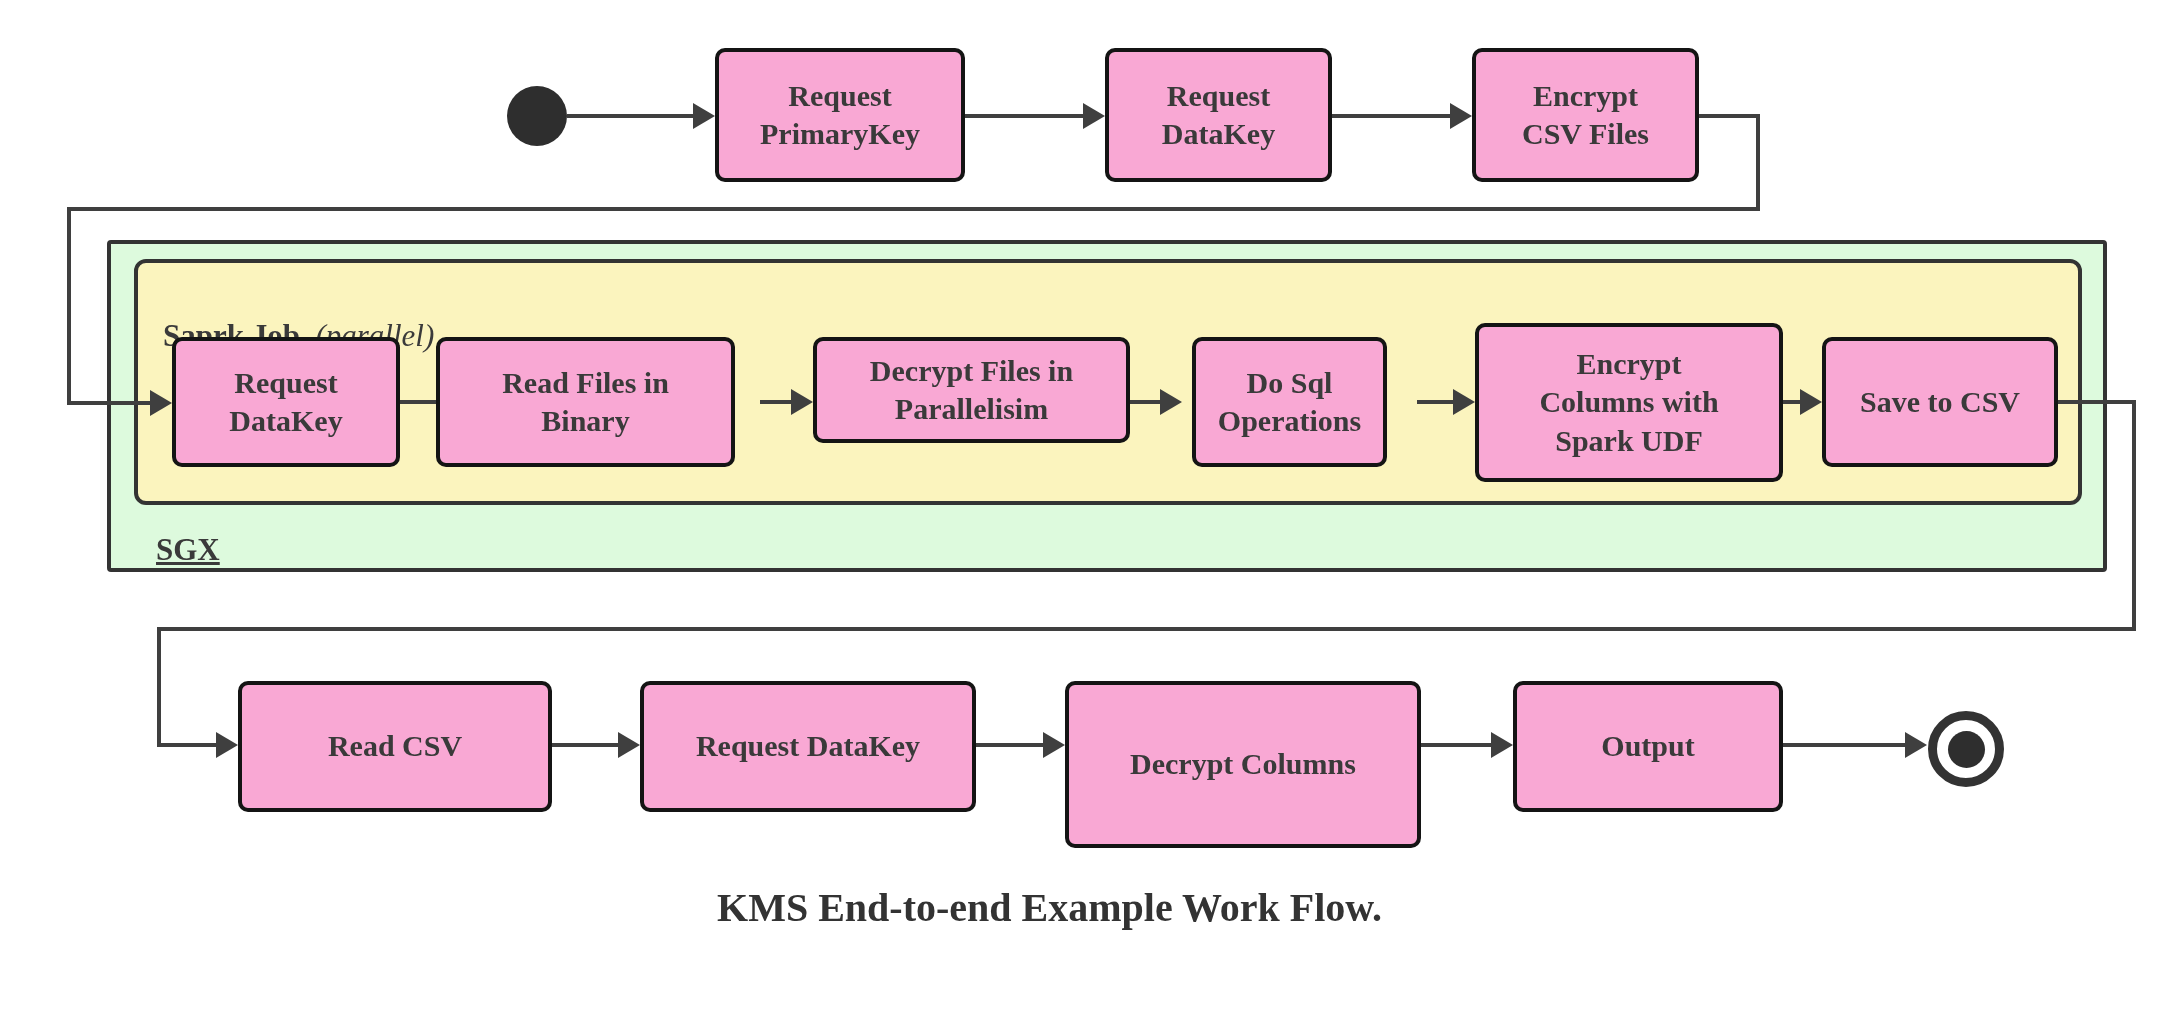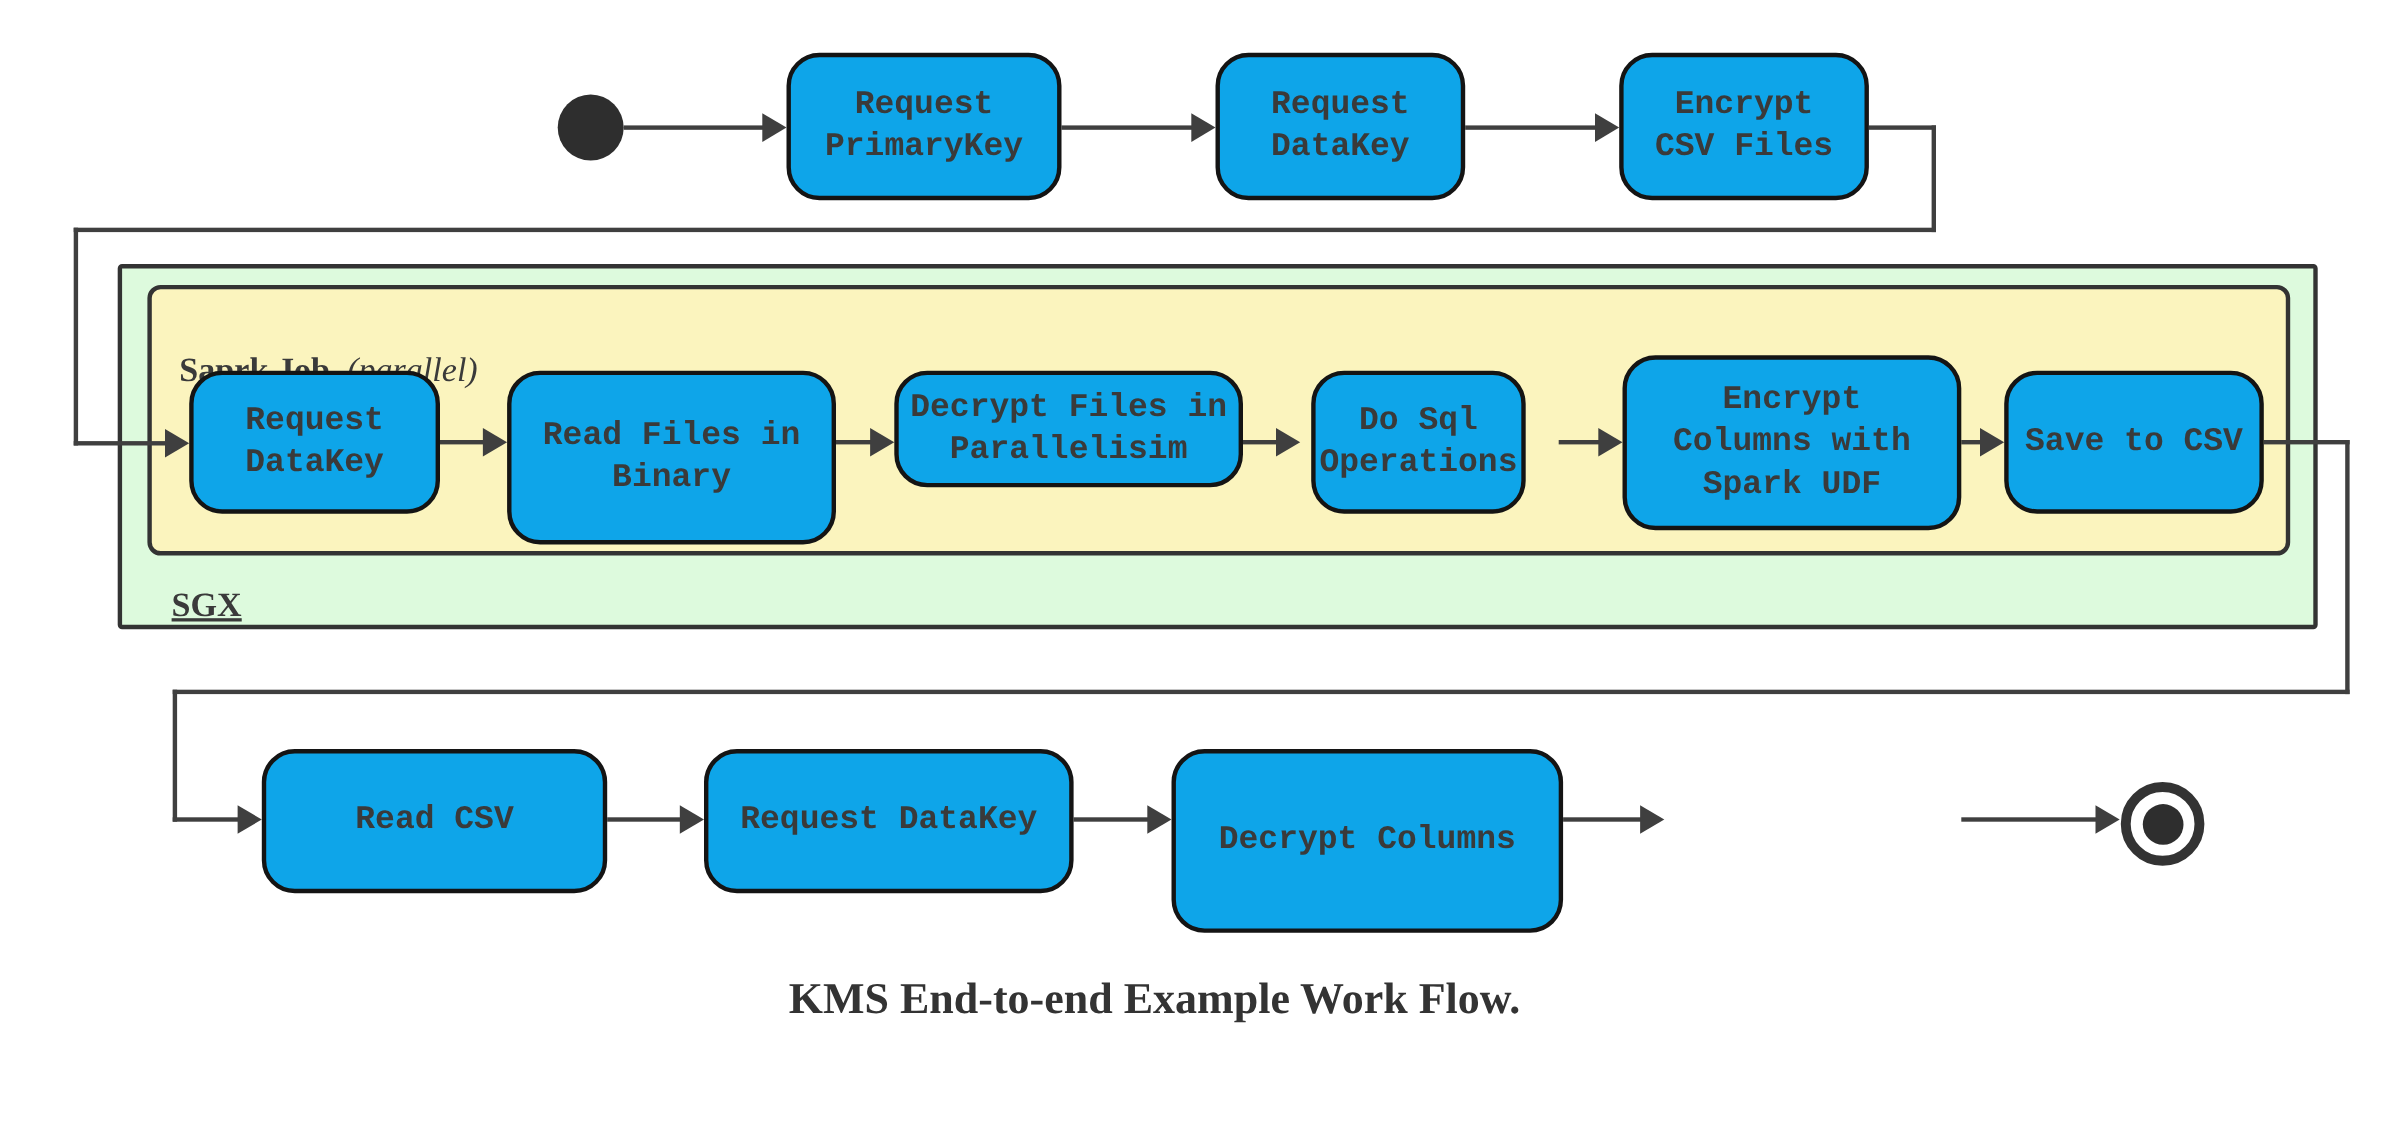--- a/index.html
+++ b/index.html
@@ -3,23 +3,23 @@
 <meta charset="utf-8">
 <style>
   html,body{margin:0;padding:0;background:#ffffff;}
   .canvas{position:relative;width:2179px;height:1036px;background:#ffffff;
           font-family:"Liberation Serif", serif; overflow:hidden;}
   .container-box{position:absolute;box-sizing:border-box;border:4px solid #333333;}
   .sgx{background:#DDFADD;border-radius:4px;z-index:1;}
   .spark{background:#FBF4BE;border-radius:12px;z-index:2;}
   .container-label{position:absolute;font-weight:700;font-size:31px;color:#3A3A3A;z-index:5;margin-top:32px;}
   .container-label .note{font-weight:400;font-style:italic;}
-  .node{position:absolute;box-sizing:border-box;background:#0ea5e9;border:4px solid #141414;
-        border-radius:30px;display:flex;align-items:center;justify-content:center;
-        text-align:center;z-index:6;font-family:Liberation Mono, monospace;}
+  .node{position:absolute;box-sizing:border-box;background:#f9a8d4;border:4px solid #141414;
+        border-radius:10px;display:flex;align-items:center;justify-content:center;
+        text-align:center;z-index:6;}
   .node .lbl{font-weight:700;font-size:30px;line-height:1.28;color:#3A3A3A;white-space:pre-line;padding:0 6px;}
   .start-node{position:absolute;background:#2E2E2E;border-radius:50%;z-index:6;}
   .end-node{position:absolute;box-sizing:border-box;background:#ffffff;border:9px solid #333333;
             border-radius:50%;display:flex;align-items:center;justify-content:center;z-index:6;}
   .end-node .end-dot{width:37px;height:37px;background:#2E2E2E;border-radius:50%;}
   .hline{position:absolute;height:4px;background:#3F3F3F;z-index:4;}
   .vline{position:absolute;width:4px;background:#3F3F3F;z-index:4;}
   .ah{position:absolute;width:0;height:0;border-top:13px solid transparent;
       border-bottom:13px solid transparent;border-left:22px solid #3F3F3F;z-index:4;}
   .caption{position:absolute;left:0;right:120px;top:884px;text-align:center;
@@ -50,21 +50,21 @@
   </div>
   <div class="node" style="left:1472px;top:48px;width:227px;height:134px;">
     <span class="lbl">Encrypt
 CSV Files</span>
   </div>
 
   <div class="node" style="left:172px;top:337px;width:228px;height:130px;">
     <span class="lbl">Request
 DataKey</span>
   </div>
-  <div class="node" style="left:461px;top:337px;width:299px;height:158px;">
+  <div class="node" style="left:436px;top:337px;width:299px;height:130px;">
     <span class="lbl">Read Files in
 Binary</span>
   </div>
   <div class="node" style="left:813px;top:337px;width:317px;height:106px;">
     <span class="lbl">Decrypt Files in
 Parallelisim</span>
   </div>
   <div class="node" style="left:1192px;top:337px;width:195px;height:130px;">
     <span class="lbl">Do Sql
 Operations</span>
@@ -79,20 +79,23 @@
   </div>
 
   <div class="node" style="left:238px;top:681px;width:314px;height:131px;">
     <span class="lbl">Read CSV</span>
   </div>
   <div class="node" style="left:640px;top:681px;width:336px;height:131px;">
     <span class="lbl">Request DataKey</span>
   </div>
   <div class="node" style="left:1065px;top:681px;width:356px;height:167px;">
     <span class="lbl">Decrypt Columns</span>
+  </div>
+  <div class="node" style="left:1513px;top:681px;width:270px;height:131px;">
+    <span class="lbl">Output</span>
   </div>
 
   <div class="end-node" style="left:1928px;top:711px;width:76px;height:76px;">
     <div class="end-dot"></div>
   </div>
 
   <div class="hline" style="left:567px;top:114px;width:127px;"></div>
   <div class="ah" style="left:693px;top:103px;"></div>
   <div class="hline" style="left:965px;top:114px;width:119px;"></div>
   <div class="ah" style="left:1083px;top:103px;"></div>

